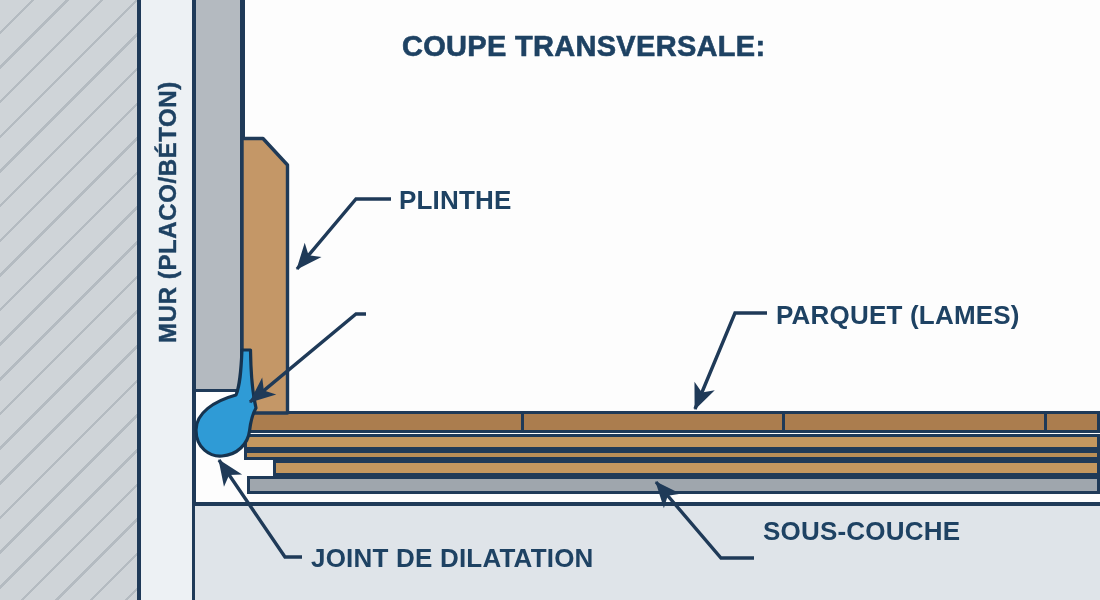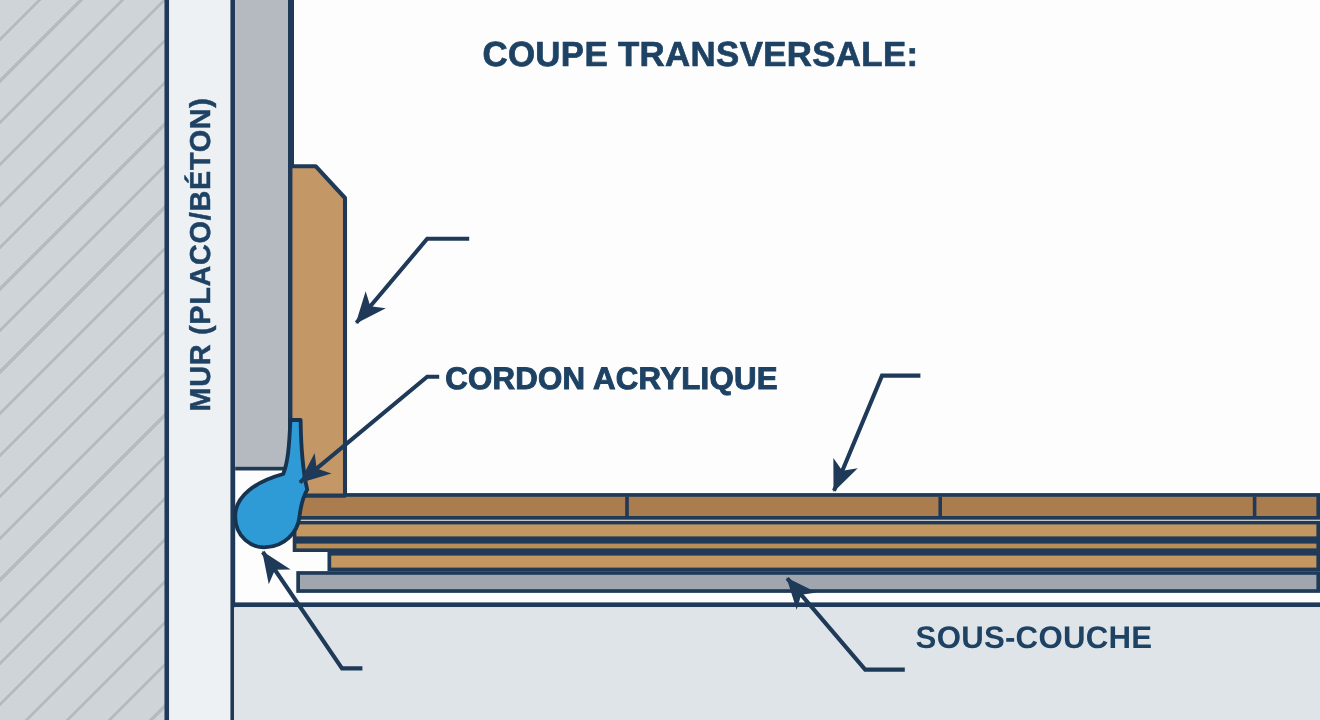--- a/index.html
+++ b/index.html
@@ -97,16 +97,18 @@
     <polyline points="302,557 285,557 219,460" fill="none" stroke="#1f3a58" stroke-width="3.4" marker-end="url(#arrow)"></polyline>
     <polyline points="754,558 721,558 656,482" fill="none" stroke="#1f3a58" stroke-width="3.4" marker-end="url(#arrow)"></polyline>
   </svg>
 
   <div class="title">
     <div>COUPE TRANSVERSALE:</div>
   </div>
 
   <div class="mur">MUR (PLACO/BÉTON)</div>
 
-  <div class="lbl heavy" style="left:371px;top:300px;">CORDON ACRYLIQUE</div>
+  <div class="lbl" style="left:399px;top:185px;">PLINTHE</div>
+  <div class="lbl" style="left:776px;top:300px;">PARQUET (LAMES)</div>
+  <div class="lbl" style="left:311px;top:543px;">JOINT DE DILATATION</div>
   <div class="lbl" style="left:763px;top:516px;">SOUS-COUCHE</div>
 
 </div>
 
 </body></html>

